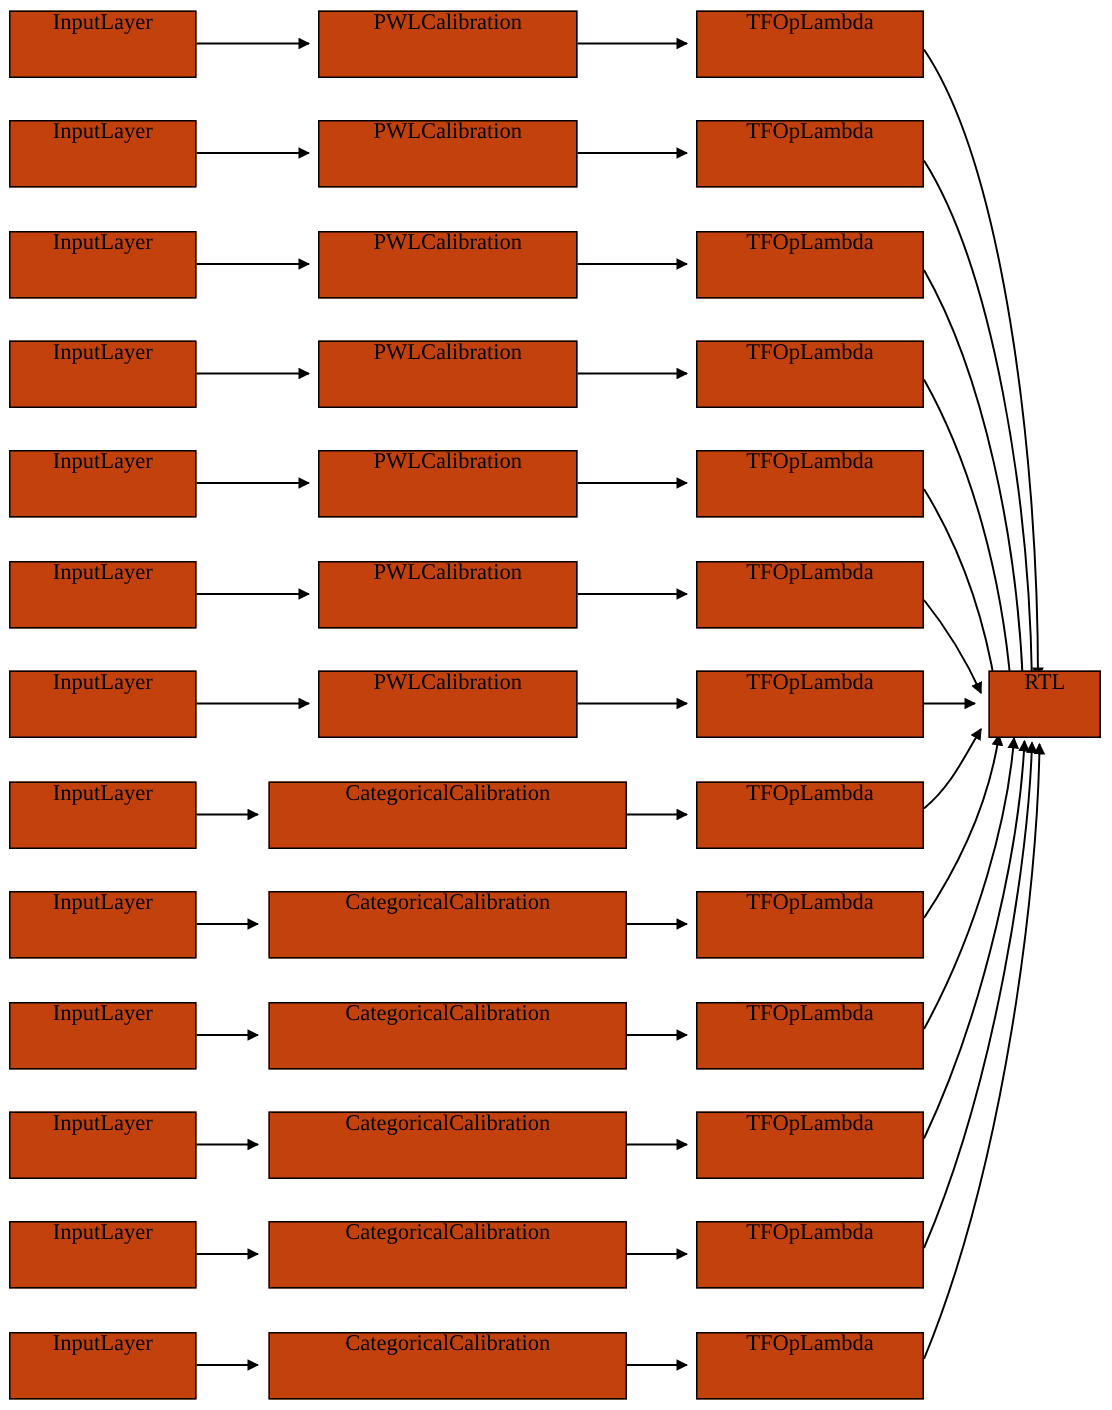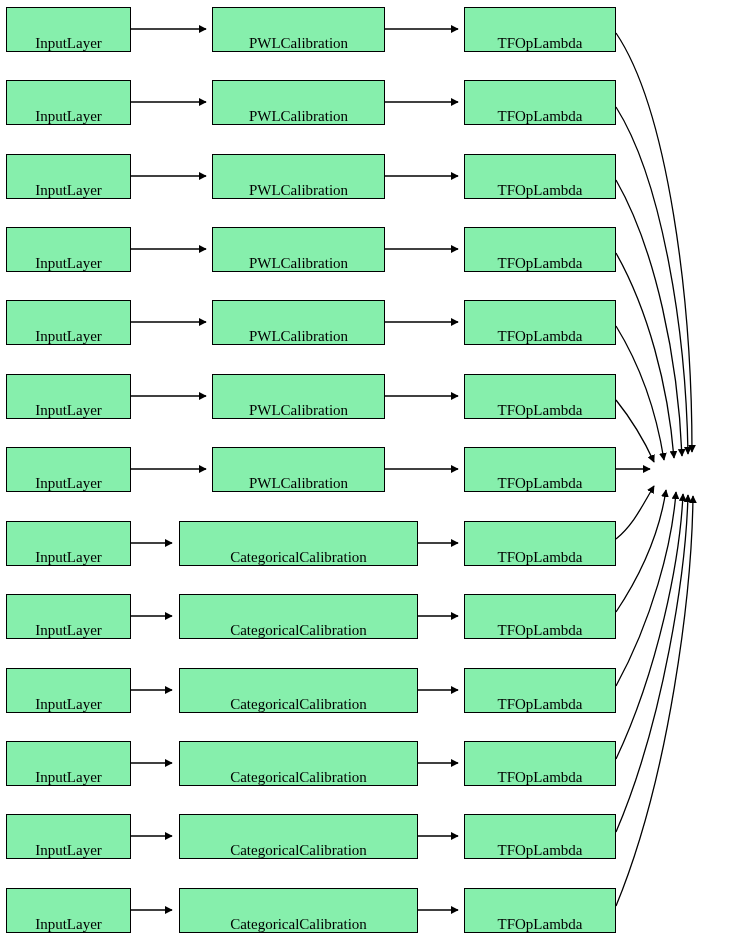--- a/index.html
+++ b/index.html
@@ -12,24 +12,24 @@
     width: 741px;
     height: 940px;
     background: #ffffff;
     font-family: "Liberation Serif", serif;
     overflow: hidden;
   }
   .node {
     position: absolute;
     box-sizing: border-box;
     border: 1px solid #000000;
-    background: #86efac;
+    background: #c2410c;
     color: #000000;
     display: flex;
-    align-items: flex-end;
+    align-items: flex-start;
     justify-content: center;
     font-size: 15px;
     line-height: 1;
     white-space: nowrap;
   }
   #edges {
     position: absolute;
     left: 0;
     top: 0;
     width: 741px;
@@ -232,14 +232,17 @@
   <div class="node" style="left:6px; top:888px; width:125px; height:45px;">
       <span>InputLayer</span>
     </div>
   <div class="node" style="left:179px; top:888px; width:239px; height:45px;">
       <span>CategoricalCalibration</span>
     </div>
   <div class="node" style="left:464px; top:888px; width:152px; height:45px;">
       <span>TFOpLambda</span>
     </div>
 
+  <div class="node" style="left:659px; top:447px; width:75px; height:45px;">
+      <span>RTL</span>
+    </div>
 
 </div>
 
 </body></html>

